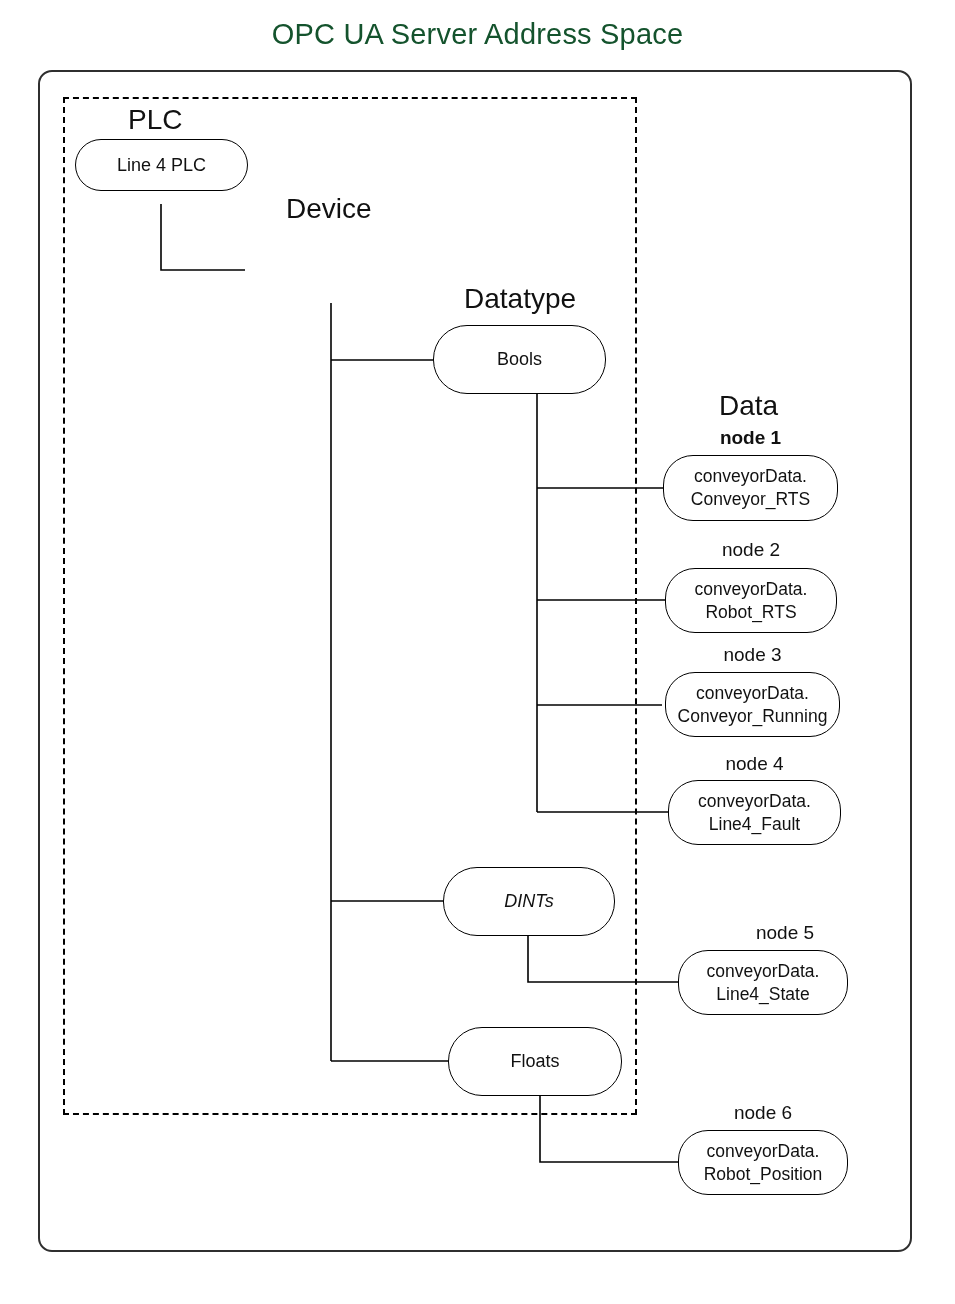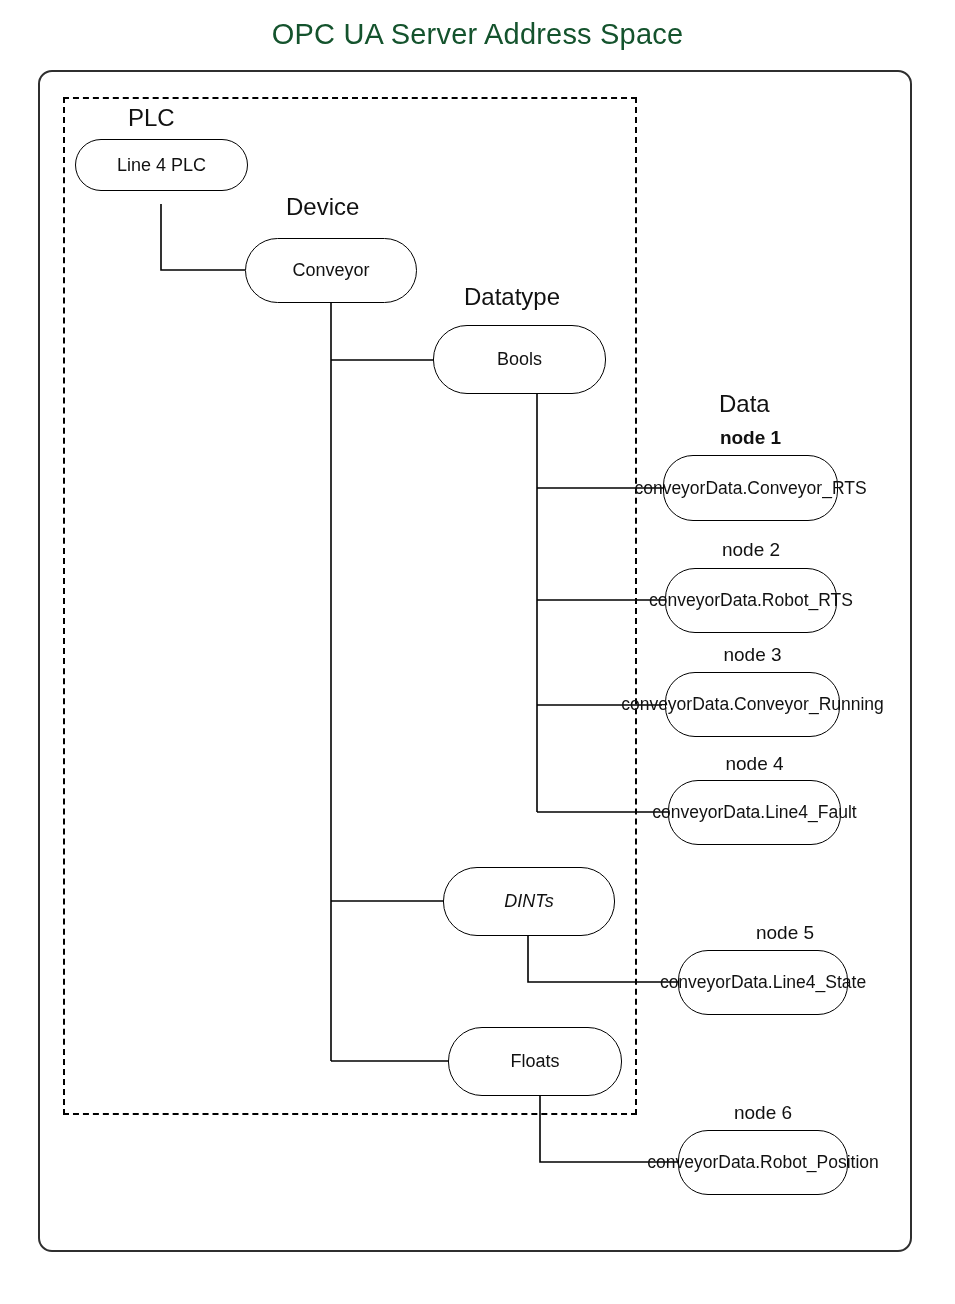--- a/index.html
+++ b/index.html
@@ -52,21 +52,21 @@
     height: 1304px;
     pointer-events: none;
   }
   svg.connectors path {
     stroke: #000000;
     stroke-width: 1.6;
     fill: none;
   }
   .col-heading {
     position: absolute;
-    font-size: 24px;
+    font-size: 28px;
     color: #111111;
     white-space: nowrap;
   }
   .h-plc      { left: 128px; top: 104px; }
   .h-device   { left: 286px; top: 193px; }
   .h-datatype { left: 464px; top: 283px; }
   .h-data     { left: 719px; top: 390px; }
   .folder-label {
     position: absolute;
     left: 295px;
@@ -100,21 +100,21 @@
     font-size: 19px;
     color: #111111;
     white-space: nowrap;
   }
   .data-node {
     position: absolute;
     border: 1.6px solid #000000;
     border-radius: 30px;
     box-sizing: border-box;
     display: flex;
-    flex-direction: row;
+    flex-direction: column;
     align-items: center;
     justify-content: center;
     font-size: 17.5px;
     line-height: 1.3;
     color: #111111;
     background: #ffffff;
   }
   .data-node span { white-space: nowrap; }
   .l-n1 { left: 663px; top: 427px;  width: 175px; font-weight: bold; }
   .b-n1 { left: 663px; top: 455px;  width: 175px; height: 66px; }
@@ -155,23 +155,20 @@
   </svg>
 
   <div class="col-heading h-plc">PLC</div>
   <div class="col-heading h-device">Device</div>
   <div class="col-heading h-datatype">Datatype</div>
   <div class="col-heading h-data">Data</div>
 
   <div class="node n-plc">
     <span>Line 4 PLC</span>
   </div>
-  <div class="node n-device">
-    <span>Conveyor</span>
-  </div>
   <div class="node n-bools">
     <span>Bools</span>
   </div>
   <div class="node n-dints">
     <span>DINTs</span>
   </div>
   <div class="node n-floats">
     <span>Floats</span>
   </div>
 

